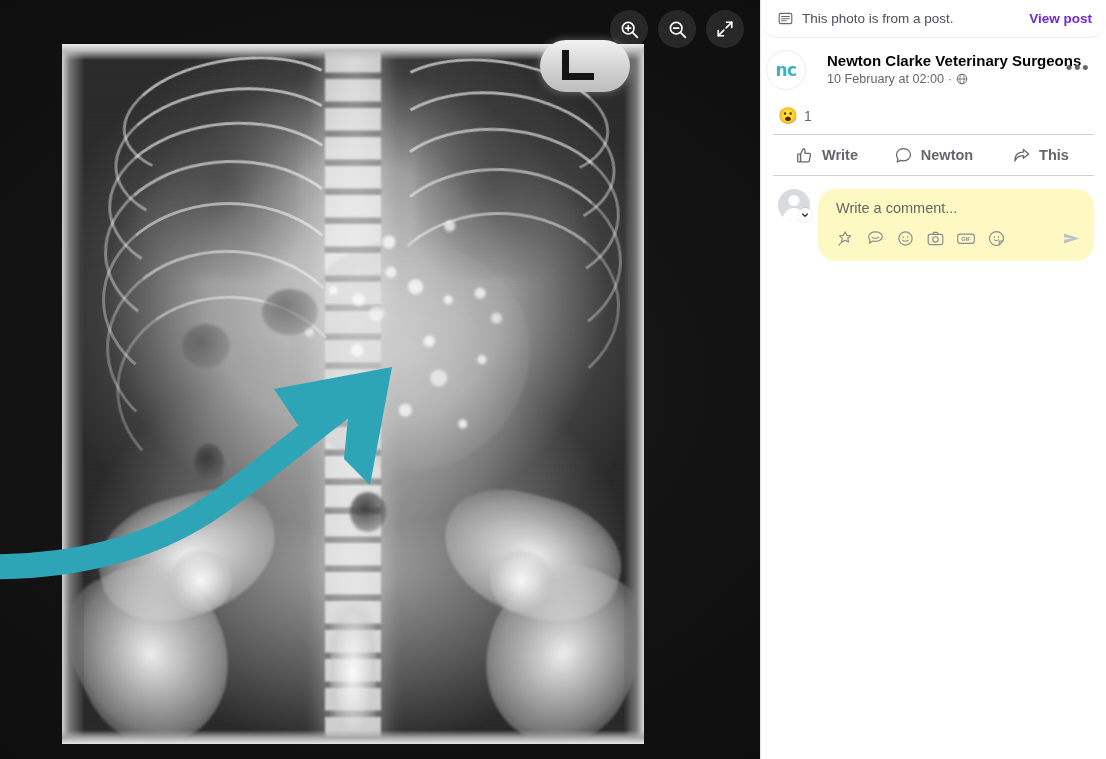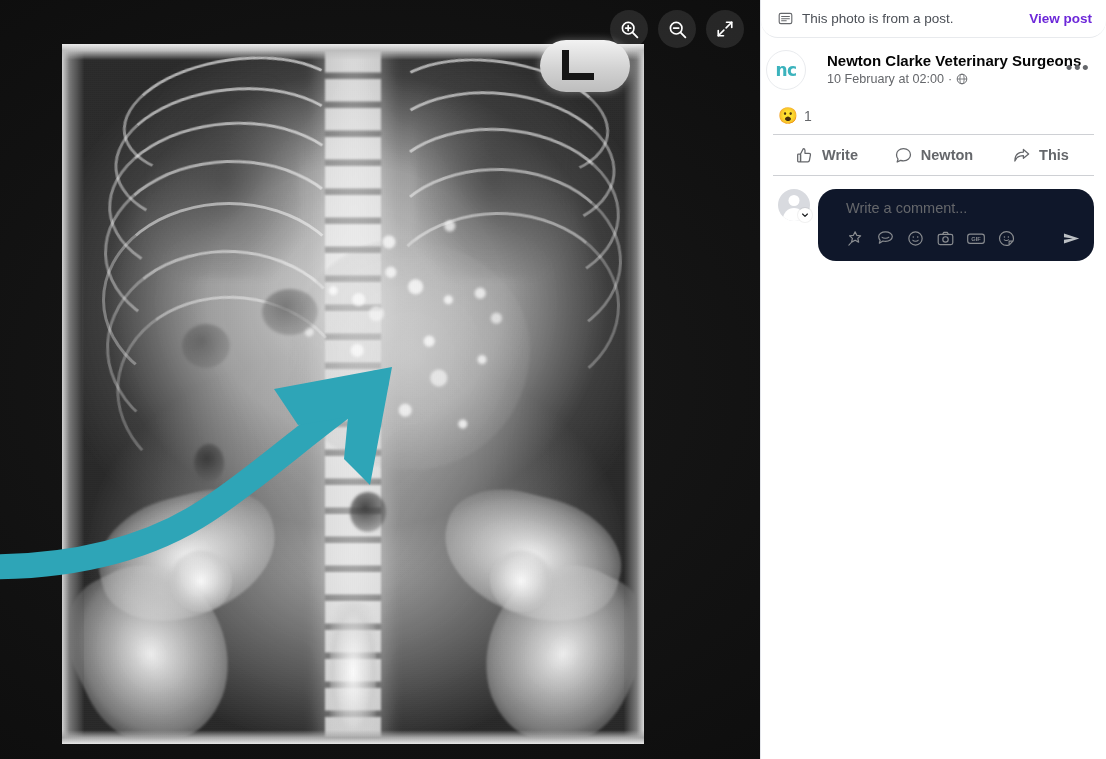--- a/index.html
+++ b/index.html
@@ -318,23 +318,23 @@
   .avatar-me .chev {
     position: absolute; right: -2px; bottom: -1px;
     width: 14px; height: 14px; border-radius: 50%;
     background: #ffffff;
     display: flex; align-items: center; justify-content: center;
     box-shadow: 0 0 0 1px rgba(0,0,0,0.06);
   }
 
   .comment-box {
     flex: 1 1 auto;
-    background: #0f172a;
+    background: #fef9c3;
     border-radius: 18px;
-    padding: 9px 12px 8px 28px;
+    padding: 9px 12px 8px 18px;
     min-height: 72px;
     cursor: text;
   }
   .comment-placeholder {
     font-size: 14.5px; color: #65676b;
     line-height: 20px;
   }
   .comment-tools {
     display: flex; align-items: center;
     margin-top: 10px;

